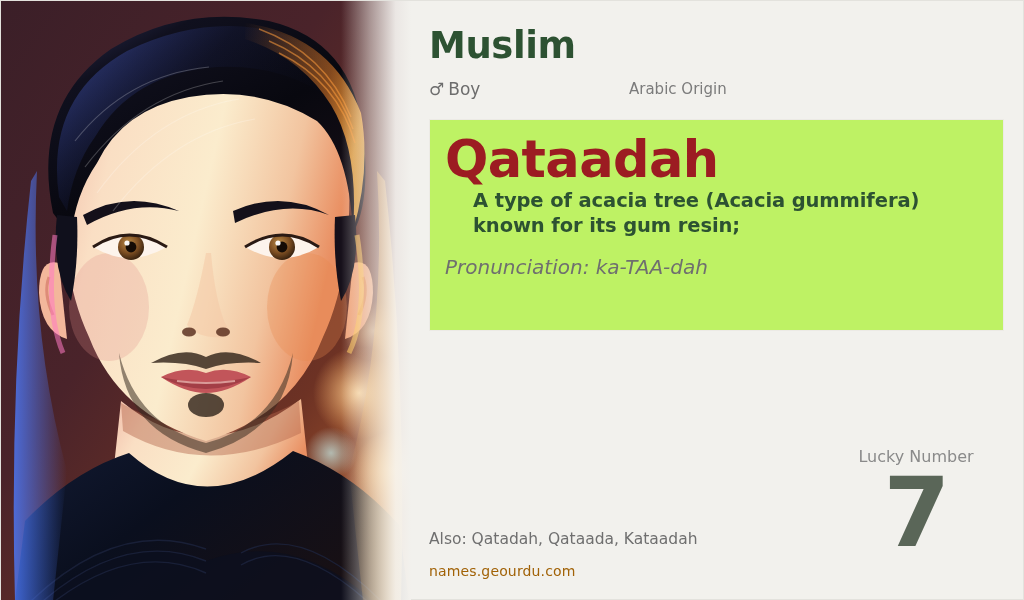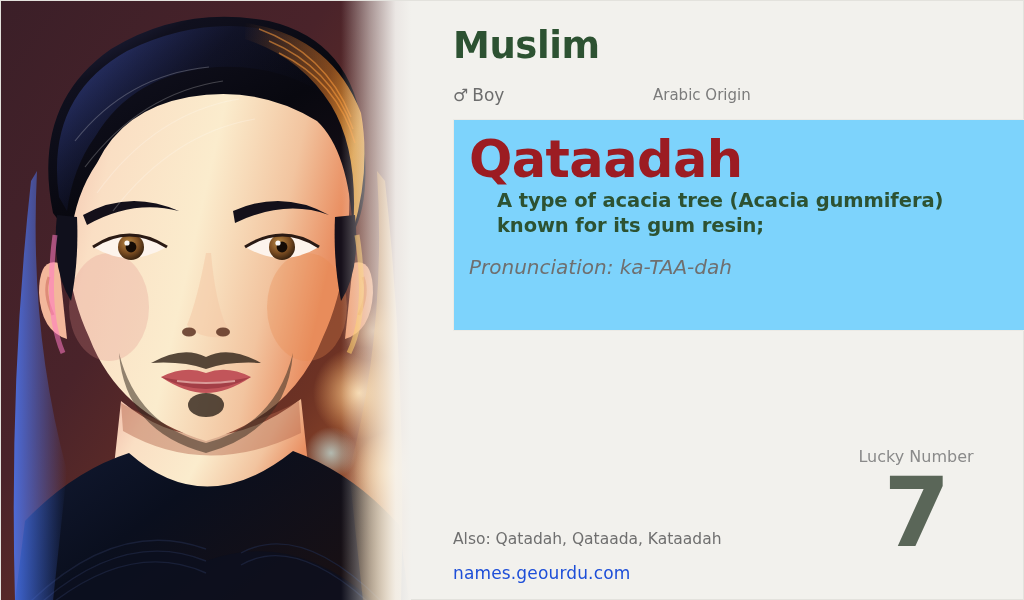--- a/index.html
+++ b/index.html
@@ -9,21 +9,20 @@
     background:#f2f1ed;
     position:relative;
   }
 
   
   .card-root{
     position:absolute; inset:0;
     background:#f2f1ed;
     border:1px solid #e3e2dd;
     display:flex;
-    gap:24px;
   }
 
   
   .portrait-pane{
     position:relative;
     width:410px; height:600px;
     flex:0 0 410px;
     overflow:hidden;
     background:#3a1f26;
   }
@@ -42,41 +41,41 @@
     padding:0;
   }
 
   .religion-title{
     position:absolute; left:18px; top:26px;
     font-size:37px; font-weight:bold; letter-spacing:-0.4px;
     color:#2d5232; line-height:1;
   }
 
   .meta-row{
-    position:absolute; left:18px; top:82px;
+    position:absolute; left:18px; top:76px;
     width:560px; height:24px;
   }
   .meta-gender{
     position:absolute; left:0; top:0;
     font-size:17px; color:#6d6d6d; line-height:24px;
     white-space:nowrap;
   }
   .gender-icon{ font-size:17px; color:#6d6d6d; margin-right:4px; }
   .meta-origin{
     position:absolute; left:200px; top:0;
     font-size:15px; color:#7b7b7b; line-height:24px;
     white-space:nowrap;
     text-align:right;
   }
 
   
   .name-card{
     position:absolute; left:18px; top:118px;
     width:575px; height:212px;
-    background:#7dd3fc;
+    background:#bef264;
     border:1px solid #eceae5;
     padding:13px 15px 0 15px;
   }
   .name-main{
     font-size:51px; font-weight:bold; letter-spacing:-0.6px;
     color:#9c1c22; line-height:1.05;
     margin:0 0 2px 0;
   }
   .name-meaning{
     font-size:19.5px; font-weight:bold;
@@ -106,21 +105,21 @@
   }
 
   
   .also-row{
     position:absolute; left:18px; top:529px;
     font-size:15.5px; color:#6f6f6f; line-height:1.2;
     white-space:nowrap;
   }
   .source-row{
     position:absolute; left:18px; top:562px;
-    font-size:17px; color:#1d4ed8; line-height:1.2;
+    font-size:14px; color:#a16207; line-height:1.2;
     letter-spacing:0.15px;
     white-space:nowrap;
     text-align:center;
   }
 </style>
 </head>
 <body>
 
 <div class="card-root">
 

